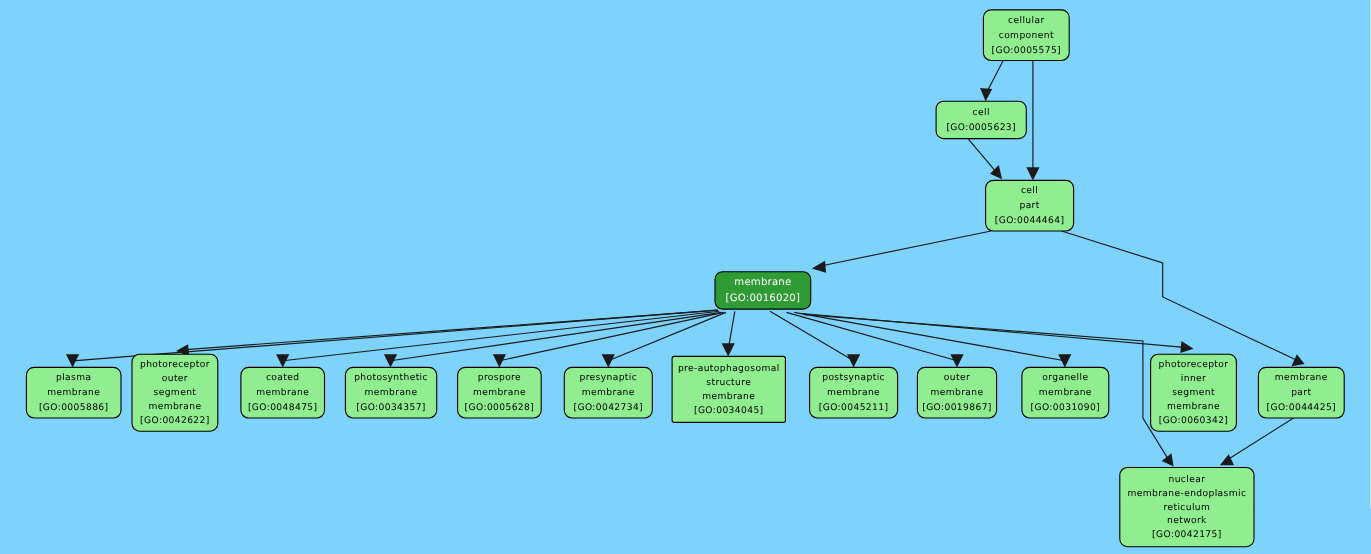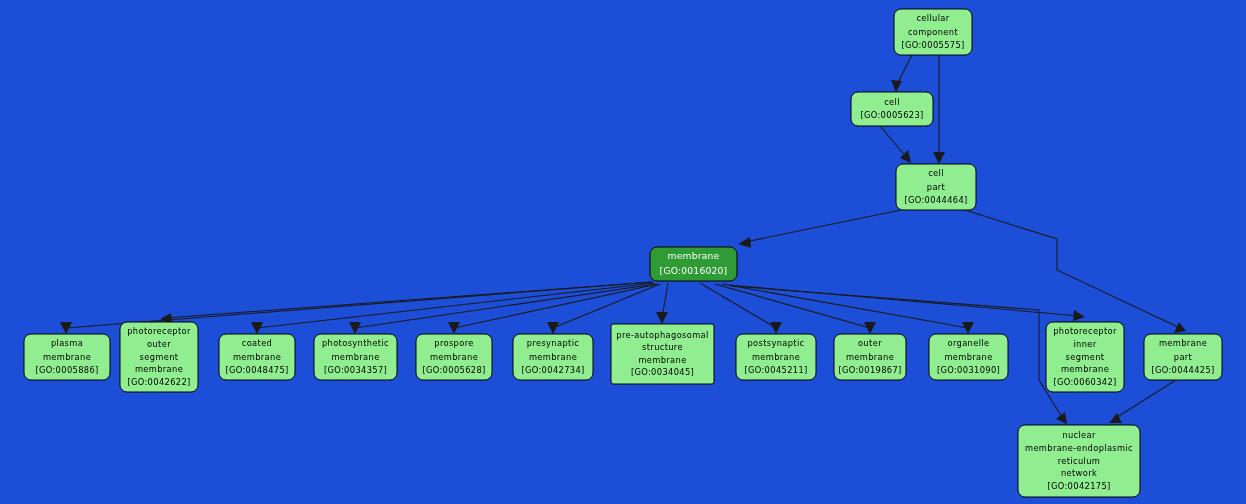--- a/index.html
+++ b/index.html
@@ -1,17 +1,17 @@
 <!DOCTYPE html>
 <html><head>
 <meta charset="utf-8">
 <style>
   html,body{margin:0;padding:0;background:#ffffff;}
   #stage{position:relative;width:1246px;height:504px;overflow:hidden;
-         font-family:"DejaVu Sans","Liberation Sans",sans-serif;background:#1d4ed8;}
+         font-family:"DejaVu Sans","Liberation Sans",sans-serif;background:#7dd3fc;}
   svg#graph{position:absolute;left:0;top:0;width:1246px;height:504px;}
   .nodebox{fill:#90ee90;stroke:#000000;stroke-width:1;}
   .nodebox.hl{fill:#2e9b35;stroke:#000000;stroke-width:1;}
   .ntext{font-family:"DejaVu Sans","Liberation Sans",sans-serif;font-size:8.3px;
          fill:#000000;text-anchor:middle;dominant-baseline:middle;letter-spacing:.35px;}
   .ntext.hlt{fill:#ffffff;font-size:9.2px;letter-spacing:.2px;}
   .edge{fill:none;stroke:#1a1a1a;stroke-width:1.05;}
   .arw{fill:#1a1a1a;stroke:none;}
 </style>
 </head>

